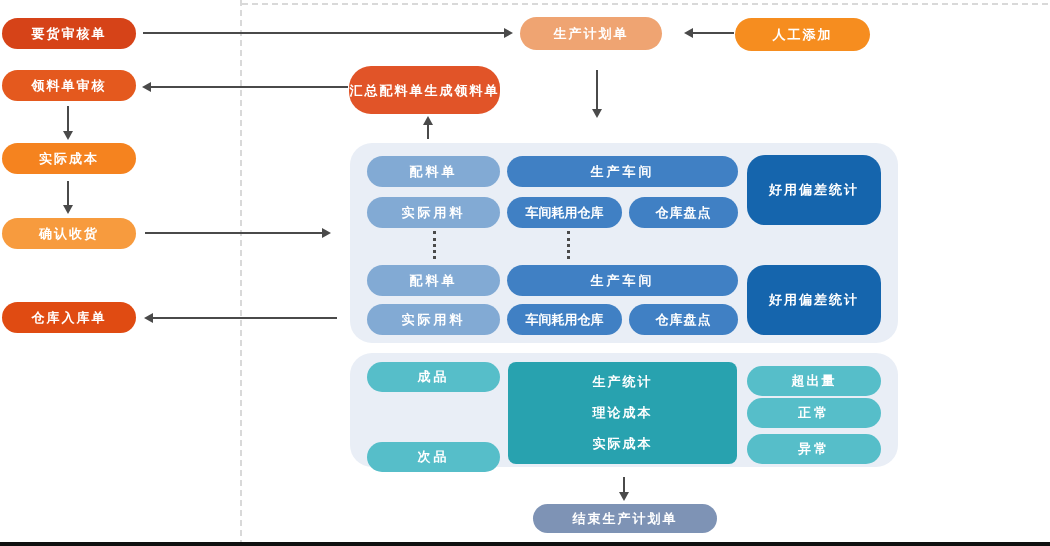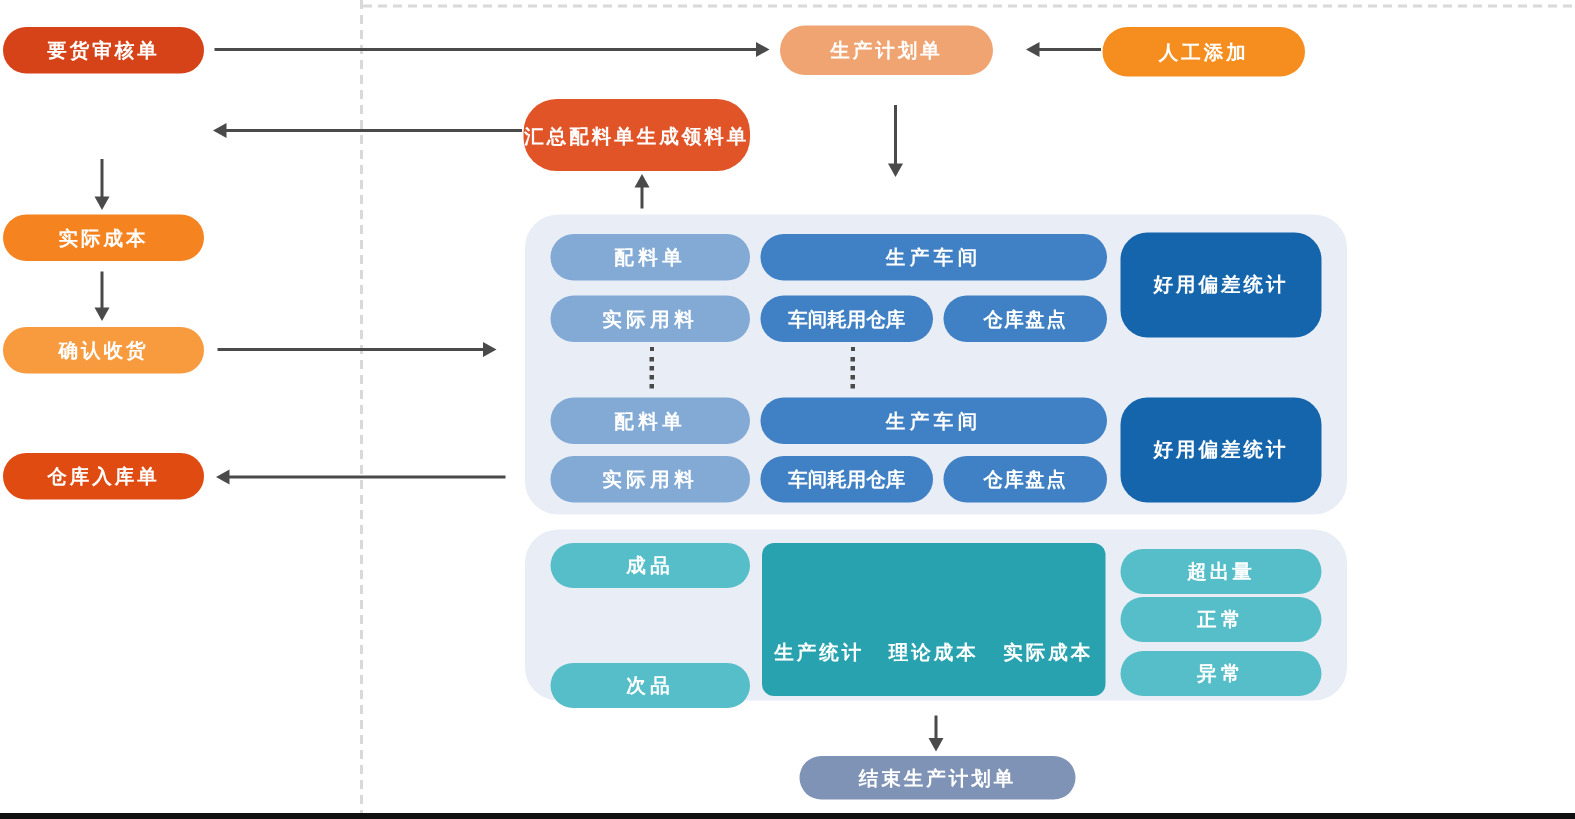--- a/index.html
+++ b/index.html
@@ -6,42 +6,43 @@
   body{width:1050px;height:546px;position:relative;background:#ffffff;overflow:hidden;
        font-family:"Liberation Sans","DejaVu Sans",sans-serif;}
   .canvas{position:absolute;inset:0;}
   .pill{position:absolute;display:flex;align-items:center;justify-content:center;
         color:#fff;font-weight:bold;font-size:13px;letter-spacing:2px;border-radius:17px;}
   .pill2{position:absolute;display:flex;flex-direction:row;align-items:center;justify-content:center;
         color:#fff;font-weight:bold;font-size:13px;letter-spacing:2px;border-radius:22px;line-height:17px;}
   .panel{position:absolute;border-radius:22px;}
   .box{position:absolute;display:flex;align-items:center;justify-content:center;
        color:#fff;font-weight:bold;font-size:13px;letter-spacing:2px;border-radius:18px;}
-  .bigbox{position:absolute;display:flex;flex-direction:row;align-items:flex-end;justify-content:space-around;
-       color:#fff;font-weight:bold;font-size:13px;letter-spacing:2px;border-radius:8px;padding:20px 0;box-sizing:border-box;}
+  .bigbox{position:absolute;display:flex;flex-direction:column;align-items:center;justify-content:space-around;
+       color:#fff;font-weight:bold;font-size:13px;letter-spacing:2px;border-radius:8px;padding:4px 0;box-sizing:border-box;}
   .hline{position:absolute;height:2px;background:#4a4a4a;}
   .vline{position:absolute;width:2px;background:#4a4a4a;}
   .ah-right{position:absolute;width:0;height:0;border-top:5px solid transparent;border-bottom:5px solid transparent;border-left:9px solid #4a4a4a;}
   .ah-left{position:absolute;width:0;height:0;border-top:5px solid transparent;border-bottom:5px solid transparent;border-right:9px solid #4a4a4a;}
   .ah-down{position:absolute;width:0;height:0;border-left:5px solid transparent;border-right:5px solid transparent;border-top:9px solid #4a4a4a;}
   .ah-up{position:absolute;width:0;height:0;border-left:5px solid transparent;border-right:5px solid transparent;border-bottom:9px solid #4a4a4a;}
   .dots{position:absolute;width:0;border-left:3px dotted #4a4a4a;}
   .dash-v{position:absolute;left:240px;top:0;height:546px;width:0;border-left:2px dashed #d9d9d9;}
   .dash-h{position:absolute;left:242px;top:3px;width:806px;height:0;border-top:2px dashed #d9d9d9;}
   .bottombar{position:absolute;left:0;top:542px;width:1050px;height:4px;background:#101010;}
 </style>
 </head>
 <body>
 
 <div class="canvas">
 
   <div class="dash-v"></div>
   <div class="dash-h"></div>
 
   <div class="pill" style="left: 2px; top: 18px; width: 134px; height: 31px; background-color: rgb(214, 67, 24);">要货审核单</div>
+  <div class="pill" style="left: 2px; top: 70px; width: 134px; height: 31px; background-color: rgb(228, 89, 30);">领料单审核</div>
   <div class="pill" style="left: 2px; top: 143px; width: 134px; height: 31px; background-color: rgb(245, 131, 31);">实际成本</div>
   <div class="pill" style="left: 2px; top: 218px; width: 134px; height: 31px; background-color: rgb(247, 155, 62);">确认收货</div>
   <div class="pill" style="left: 2px; top: 302px; width: 134px; height: 31px; background-color: rgb(224, 75, 18);">仓库入库单</div>
 
   <div class="vline" style="left:67px;top:106px;height:26px;"></div>
   <div class="ah-down" style="left:63px;top:131px;"></div>
   <div class="vline" style="left:67px;top:181px;height:25px;"></div>
   <div class="ah-down" style="left:63px;top:205px;"></div>
 
   <div class="pill" style="left: 520px; top: 17px; width: 142px; height: 33px; background-color: rgb(239, 164, 114);">生产计划单</div>

